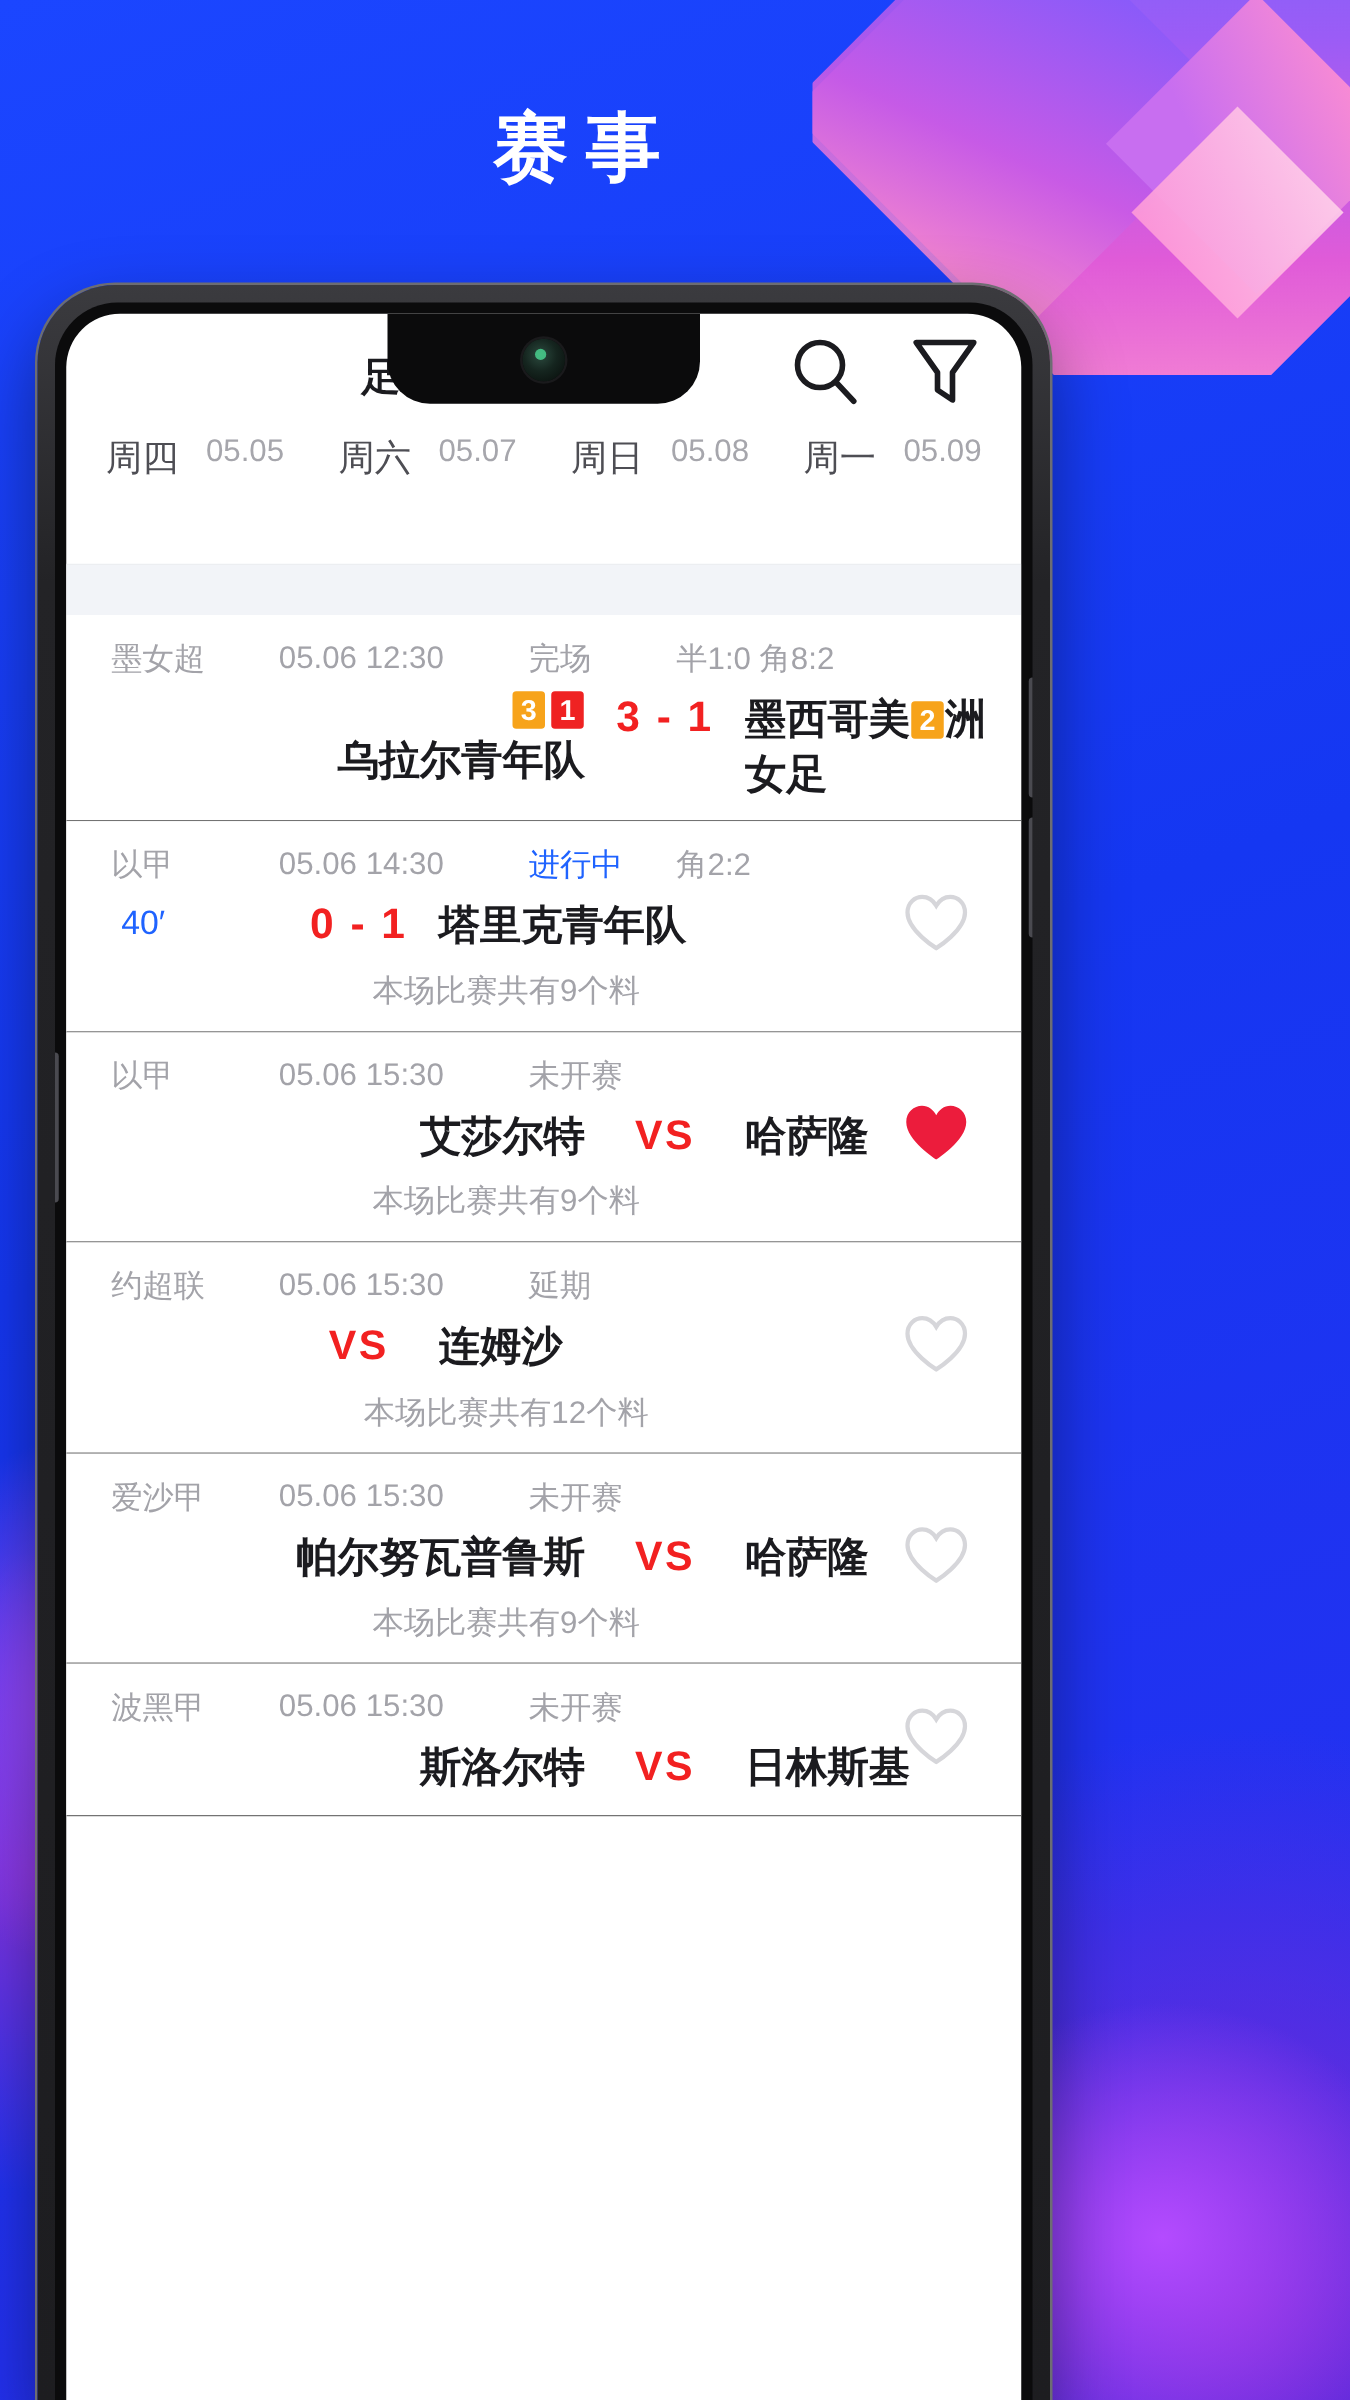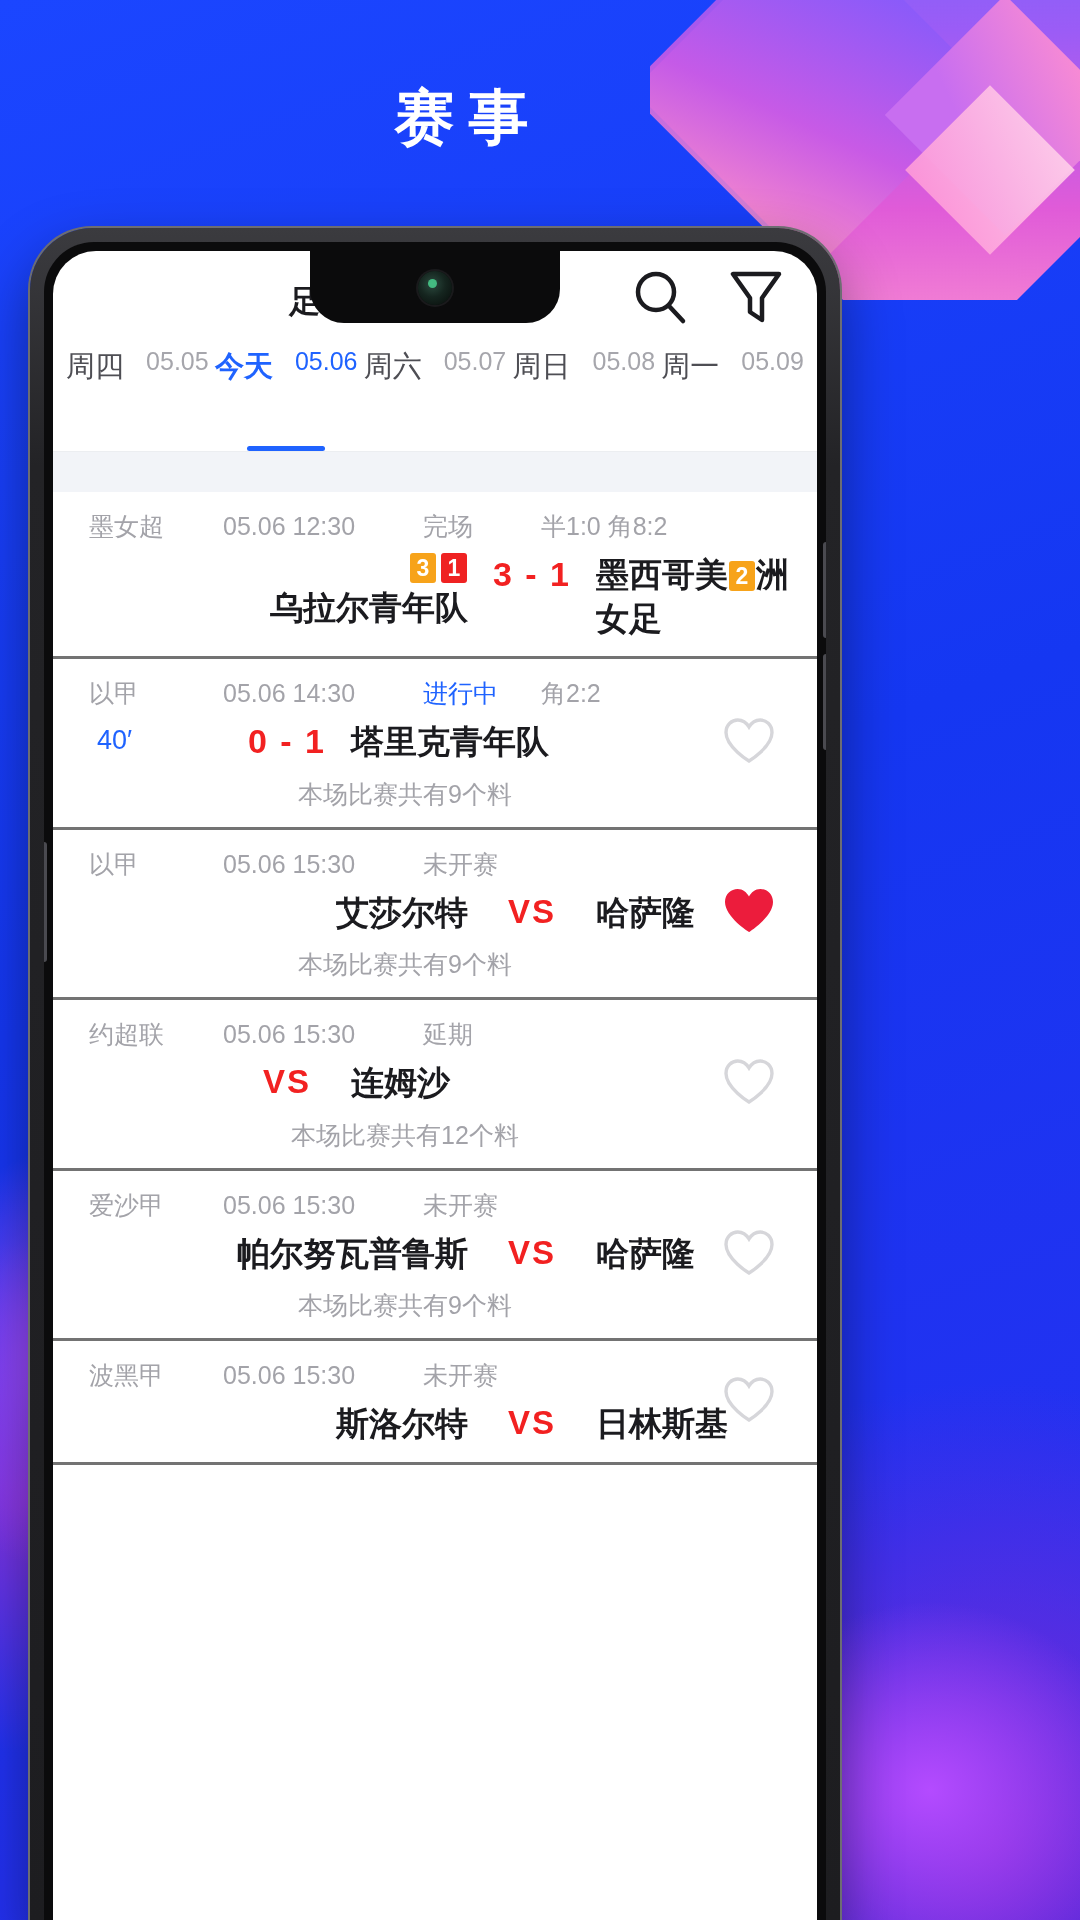--- a/index.html
+++ b/index.html
@@ -128,21 +128,21 @@
   .date-cell.active .date-num { color:#1f63ff; }
   .date-cell.active::after {
     content:""; position:absolute; bottom:0; left:50%; transform:translateX(-50%);
     width:78px; height:5px; background:#1f63ff; border-radius:3px;
   }
 
   
   #list-spacer { height:40px; background:#f2f4f8; }
   .match {
     position:relative; padding:18px 0 16px 0;
-    border-bottom:3px solid #737373; background:#fff;
+    border-bottom:1px solid #737373; background:#fff;
   }
   .match-meta {
     display:flex; align-items:center; font-size:25px; color:#a3a3a9;
   }
   .league { width:170px; padding-left:36px; }
   .mtime  { width:200px; }
   .mstatus{ width:118px; }
   .mstatus.live { color:#1f63ff; }
   .mextra { }
 
@@ -226,24 +226,20 @@
             </svg>
           </span>
         </div>
       </div>
 
       <div id="date-strip">
         <div class="date-cell">
           <div class="date-day">周四</div>
           <div class="date-num">05.05</div>
         </div>
-        <div class="date-cell active">
-          <div class="date-day">今天</div>
-          <div class="date-num">05.06</div>
-        </div>
         <div class="date-cell">
           <div class="date-day">周六</div>
           <div class="date-num">05.07</div>
         </div>
         <div class="date-cell">
           <div class="date-day">周日</div>
           <div class="date-num">05.08</div>
         </div>
         <div class="date-cell">
           <div class="date-day">周一</div>

